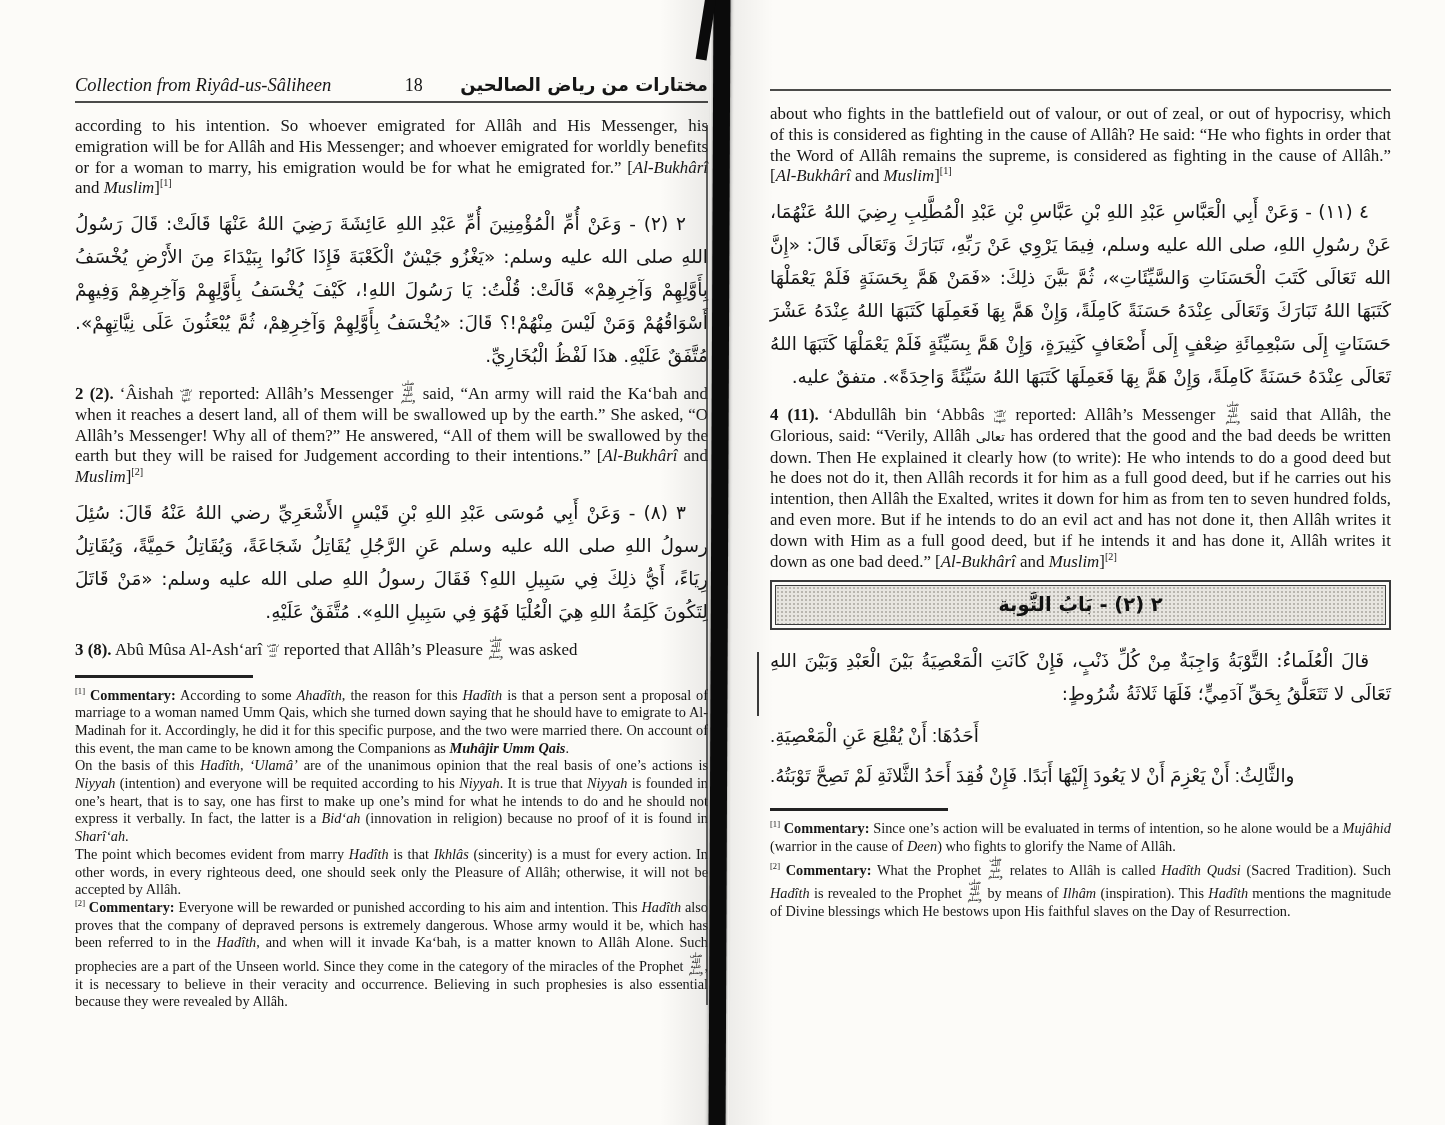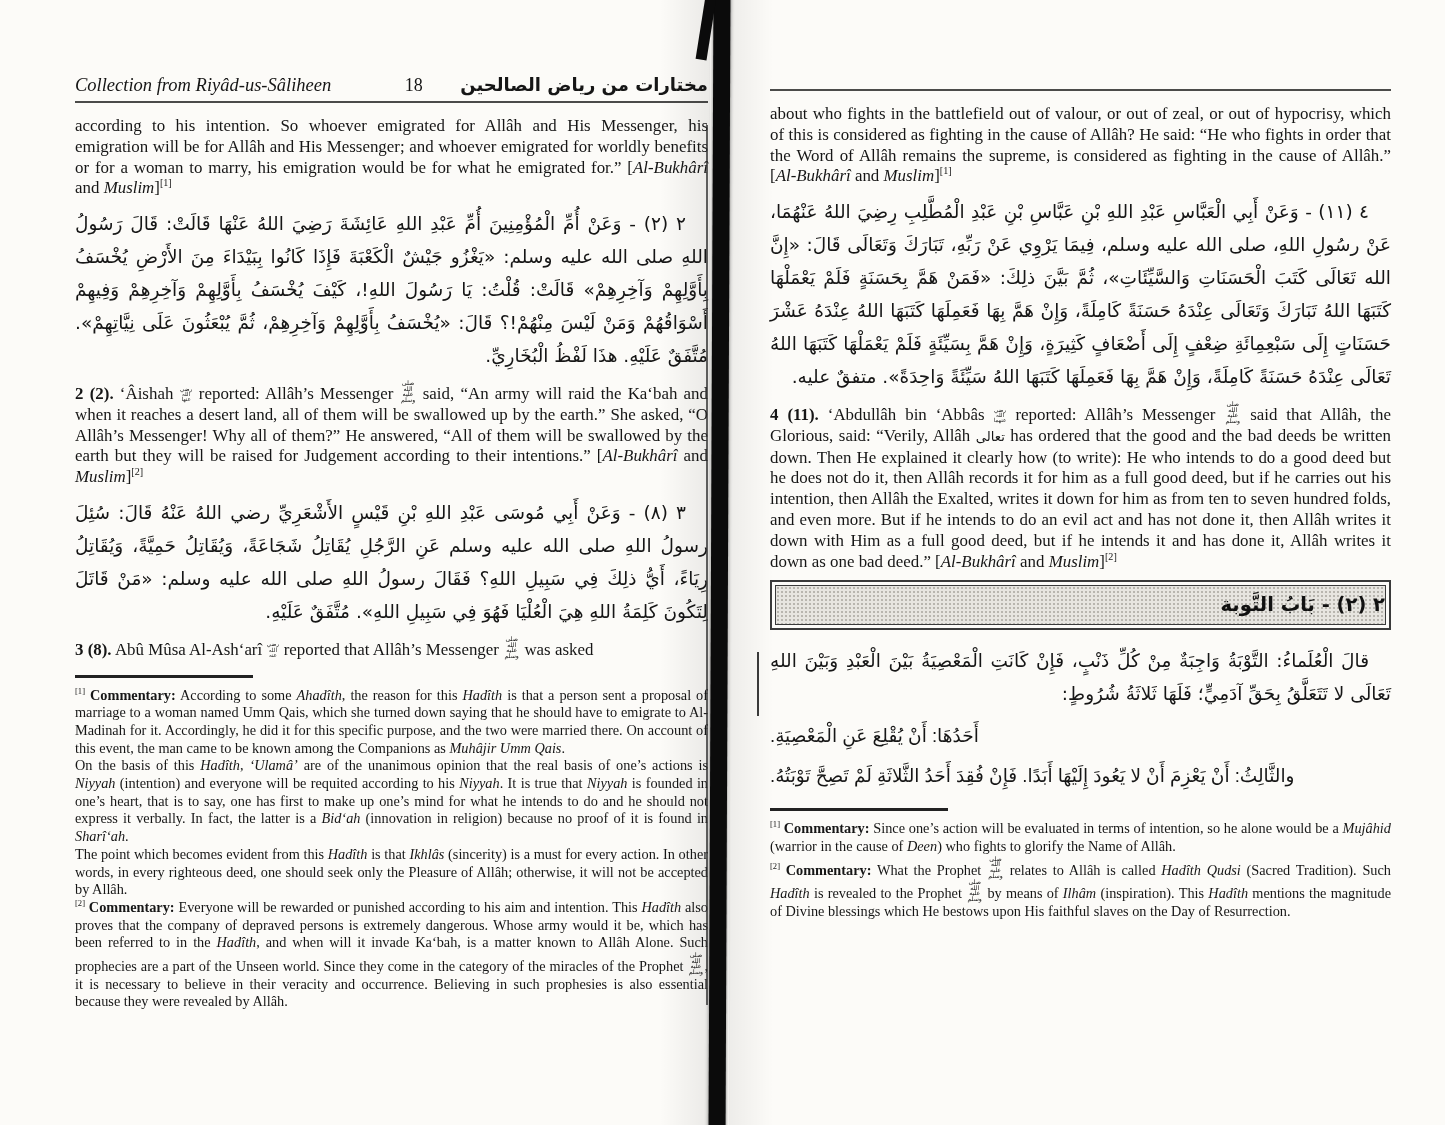--- a/index.html
+++ b/index.html
@@ -13,21 +13,21 @@
   .hdr{display:grid;grid-template-columns:auto 1fr auto;align-items:baseline;gap:32px;}
   .hdr-title{font-style:italic;font-size:18.5px;white-space:nowrap;}
   .hdr-num{text-align:center;font-size:18px;padding-left:36px;}
   .hdr-ar{font-family:"DejaVu Sans",sans-serif;font-weight:bold;font-size:18px;direction:rtl;white-space:nowrap;}
   .hdr-rule{height:0;border-top:2px solid #2b2b2b;margin-top:5px;margin-bottom:13px;opacity:.85;}
   
   .en{font-size:16.9px;line-height:20.8px;text-align:justify;margin:0 0 8px 0;}
   .en-last{text-align:left;}
   .seg-i{font-style:italic;}
   .seg-b{font-weight:bold;}
-  .seg-bi{font-weight:normal;font-style:italic;}
+  .seg-bi{font-weight:bold;font-style:italic;}
   .seg-sup{vertical-align:super;font-size:0.60em;line-height:0;}
   .seg-arab{font-family:"DejaVu Sans",sans-serif;font-size:0.78em;}
   .seg-hon{display:inline-block;direction:rtl;font-family:"DejaVu Sans",sans-serif;font-size:6.2px;
            line-height:5.6px;width:17px;text-align:center;vertical-align:-3px;color:#111;}
   .seg-rda{display:inline-block;direction:rtl;font-family:"DejaVu Sans",sans-serif;font-size:5.6px;
            line-height:5.2px;width:13px;text-align:center;vertical-align:-2px;color:#111;}
   
   .ar{direction:rtl;font-family:"DejaVu Sans",sans-serif;font-size:18.5px;line-height:33px;
       text-align:justify;margin:2px 0 8px 0;}
   .ar-indent{text-indent:22px;}
@@ -35,21 +35,21 @@
            text-align:left;padding-right:26px;margin:0 0 4px 0;}
   
   .fn-rule{width:178px;border-top:3px solid #222;margin:14px 0 9px 0;}
   .fn{font-size:14.3px;line-height:17.7px;text-align:justify;margin:0;}
   
   .chap-box{border:2px solid #3a3a3a;padding:3px;margin:4px 0 14px 0;background:#fcfbf8;}
   .chap-box-inner{border:1px solid #3a3a3a;
       background-color:#e7e5e0;
       background-image:radial-gradient(#b5b2ab 0.7px, transparent 0.8px);
       background-size:4px 4px;
-      text-align:right;direction:rtl;font-family:"DejaVu Sans",sans-serif;
+      text-align:center;direction:rtl;font-family:"DejaVu Sans",sans-serif;
       font-weight:bold;font-size:19.5px;line-height:38px;height:38px;color:#111;}
   
   .spine{position:absolute;left:711px;top:-8px;width:17px;height:1145px;background:#0b0b0b;
          transform:rotate(0.25deg);box-shadow:0 0 4px rgba(0,0,0,.55);}
   .spine-hook{position:absolute;left:701px;top:-10px;width:11px;height:70px;background:#0b0b0b;
               transform:rotate(9deg);}
   .page-edge-line{position:absolute;left:706px;top:125px;width:2px;height:880px;background:#2e2e2e;opacity:.75;}
   .box-edge-artifact{position:absolute;left:757px;top:652px;width:2px;height:64px;background:#3a3a3a;}
   .gutter-shadow-l{position:absolute;left:660px;top:0;width:50px;height:1125px;
       background:linear-gradient(to right,rgba(0,0,0,0),rgba(0,0,0,0.07));}
@@ -70,26 +70,26 @@
     <div class="hdr-rule"></div>
 
     <p class="en"><span>according to his intention. So whoever emigrated for Allâh and His Messenger, his emigration will be for Allâh and His Messenger; and whoever emigrated for worldly benefits or for a woman to marry, his emigration would be for what he emigrated for.” [</span><span class="seg-i">Al-Bukhârî</span><span> and </span><span class="seg-i">Muslim</span><span>]</span><span class="seg-sup">[1]</span></p>
 
     <p class="ar ar-indent">٢ (٢) - وَعَنْ أُمِّ الْمُؤْمِنِينَ أُمِّ عَبْدِ اللهِ عَائِشَةَ رَضِيَ اللهُ عَنْهَا قَالَتْ: قَالَ رَسُولُ اللهِ صلى الله عليه وسلم: «يَغْزُو جَيْشٌ الْكَعْبَةَ فَإِذَا كَانُوا بِبَيْدَاءَ مِنَ الأَرْضِ يُخْسَفُ بِأَوَّلِهِمْ وَآخِرِهِمْ» قَالَتْ: قُلْتُ: يَا رَسُولَ اللهِ!، كَيْفَ يُخْسَفُ بِأَوَّلِهِمْ وَآخِرِهِمْ وَفِيهِمْ أَسْوَاقُهُمْ وَمَنْ لَيْسَ مِنْهُمْ!؟ قَالَ: «يُخْسَفُ بِأَوَّلِهِمْ وَآخِرِهِمْ، ثُمَّ يُبْعَثُونَ عَلَى نِيَّاتِهِمْ». مُتَّفَقٌ عَلَيْهِ. هذَا لَفْظُ الْبُخَارِيِّ.</p>
 
     <p class="en"><span class="seg-b">2 (2).</span><span> ‘Âishah </span><span class="seg-rda">رضي الله عنها</span><span> reported: Allâh’s Messenger </span><span class="seg-hon">صلى الله عليه وسلم</span><span> said, “An army will raid the Ka‘bah and when it reaches a desert land, all of them will be swallowed up by the earth.” She asked, “O Allâh’s Messenger! Why all of them?” He answered, “All of them will be swallowed by the earth but they will be raised for Judgement according to their intentions.” [</span><span class="seg-i">Al-Bukhârî</span><span> and </span><span class="seg-i">Muslim</span><span>]</span><span class="seg-sup">[2]</span></p>
 
     <p class="ar ar-indent">٣ (٨) - وَعَنْ أَبِي مُوسَى عَبْدِ اللهِ بْنِ قَيْسٍ الأَشْعَرِيِّ رضي اللهُ عَنْهُ قَالَ: سُئِلَ رسولُ اللهِ صلى الله عليه وسلم عَنِ الرَّجُلِ يُقَاتِلُ شَجَاعَةً، وَيُقَاتِلُ حَمِيَّةً، وَيُقَاتِلُ رِيَاءً، أَيُّ ذلِكَ فِي سَبِيلِ اللهِ؟ فَقَالَ رسولُ اللهِ صلى الله عليه وسلم: «مَنْ قَاتَلَ لِتَكُونَ كَلِمَةُ اللهِ هِيَ الْعُلْيَا فَهُوَ فِي سَبِيلِ اللهِ». مُتَّفَقٌ عَلَيْهِ.</p>
 
-    <p class="en en-last"><span class="seg-b">3 (8).</span><span> Abû Mûsa Al-Ash‘arî  </span><span class="seg-rda">رضي الله عنه</span><span> reported that Allâh’s Messenger </span><span class="seg-hon">صلى الله عليه وسلم</span><span> was asked</span></p>
+    <p class="en en-last"><span class="seg-b">3 (8).</span><span> Abû Mûsa Al-Ash‘arî  </span><span class="seg-rda">رضي الله عنه</span><span> reported that Allâh’s Pleasure </span><span class="seg-hon">صلى الله عليه وسلم</span><span> was asked</span></p>
 
     <div class="fn-rule"></div>
     <p class="fn"><span class="seg-sup">[1]</span><span> </span><span class="seg-b">Commentary:</span><span> According to some </span><span class="seg-i">Ahadîth</span><span>, the reason for this </span><span class="seg-i">Hadîth</span><span> is that a person sent a proposal of marriage to a woman named Umm Qais, which she turned down saying that he should have to emigrate to Al-Madinah for it. Accordingly, he did it for this specific purpose, and the two were married there. On account of this event, the man came to be known among the Companions as </span><span class="seg-bi">Muhâjir Umm Qais</span><span>.</span></p>
     <p class="fn"><span>On the basis of this </span><span class="seg-i">Hadîth</span><span>, </span><span class="seg-i">‘Ulamâ’</span><span> are of the unanimous opinion that the real basis of one’s actions is </span><span class="seg-i">Niyyah</span><span> (intention) and everyone will be requited according to his </span><span class="seg-i">Niyyah</span><span>. It is true that </span><span class="seg-i">Niyyah</span><span> is founded in one’s heart, that is to say, one has first to make up one’s mind for what he intends to do and he should not express it verbally. In fact, the latter is a </span><span class="seg-i">Bid‘ah</span><span> (innovation in religion) because no proof of it is found in </span><span class="seg-i">Sharî‘ah</span><span>.</span></p>
-    <p class="fn"><span>The point which becomes evident from this </span><span class="seg-i">Hadîth</span><span> is that </span><span class="seg-i">Ikhlâs</span><span> (sincerity) is a must for every action. In other words, in every righteous deed, one should seek only the Pleasure of Allâh; otherwise, it will not be accepted by Allâh.</span></p>
+    <p class="fn"><span>The point which becomes evident from marry </span><span class="seg-i">Hadîth</span><span> is that </span><span class="seg-i">Ikhlâs</span><span> (sincerity) is a must for every action. In other words, in every righteous deed, one should seek only the Pleasure of Allâh; otherwise, it will not be accepted by Allâh.</span></p>
     <p class="fn"><span class="seg-sup">[2]</span><span> </span><span class="seg-b">Commentary:</span><span> Everyone will be rewarded or punished according to his aim and intention. This </span><span class="seg-i">Hadîth</span><span> also proves that the company of depraved persons is extremely dangerous. Whose army would it be, which has been referred to in the </span><span class="seg-i">Hadîth</span><span>, and when will it invade Ka‘bah, is a matter known to Allâh Alone. Such prophecies are a part of the Unseen world. Since they come in the category of the miracles of the Prophet </span><span class="seg-hon">صلى الله عليه وسلم</span><span>, it is necessary to believe in their veracity and occurrence. Believing in such prophesies is also essential because they were revealed by Allâh.</span></p>
   </div>
 
   <div class="pg pg-right">
     <div class="hdr-rule"></div>
 
     <p class="en"><span>about who fights in the battlefield out of valour, or out of zeal, or out of hypocrisy, which of this is considered as fighting in the cause of Allâh? He said: “He who fights in order that the Word of Allâh remains the supreme, is considered as fighting in the cause of Allâh.” [</span><span class="seg-i">Al-Bukhârî</span><span> and </span><span class="seg-i">Muslim</span><span>]</span><span class="seg-sup">[1]</span></p>
 
     <p class="ar ar-indent">٤ (١١) - وَعَنْ أَبِي الْعَبَّاسِ عَبْدِ اللهِ بْنِ عَبَّاسِ بْنِ عَبْدِ الْمُطَّلِبِ رِضِيَ اللهُ عَنْهُمَا، عَنْ رسُولِ اللهِ، صلى الله عليه وسلم، فِيمَا يَرْوِي عَنْ رَبِّهِ، تَبَارَكَ وَتَعَالَى قَالَ: «إِنَّ الله تَعَالَى كَتَبَ الْحَسَنَاتِ وَالسَّيِّئَاتِ»، ثُمَّ بَيَّنَ ذلِكَ: «فَمَنْ هَمَّ بِحَسَنَةٍ فَلَمْ يَعْمَلْهَا كَتَبَهَا اللهُ تَبَارَكَ وَتَعَالَى عِنْدَهُ حَسَنَةً كَامِلَةً، وَإِنْ هَمَّ بِهَا فَعَمِلَهَا كَتَبَهَا اللهُ عِنْدَهُ عَشْرَ حَسَنَاتٍ إِلَى سَبْعِمِائَةِ ضِعْفٍ إِلَى أَضْعَافٍ كَثِيرَةٍ، وَإِنْ هَمَّ بِسَيِّئَةٍ فَلَمْ يَعْمَلْهَا كَتَبَهَا اللهُ تَعَالَى عِنْدَهُ حَسَنَةً كَامِلَةً، وَإِنْ هَمَّ بِهَا فَعَمِلَهَا كَتَبَهَا اللهُ سَيِّئَةً وَاحِدَةً». متفقٌ عليه.</p>
 

